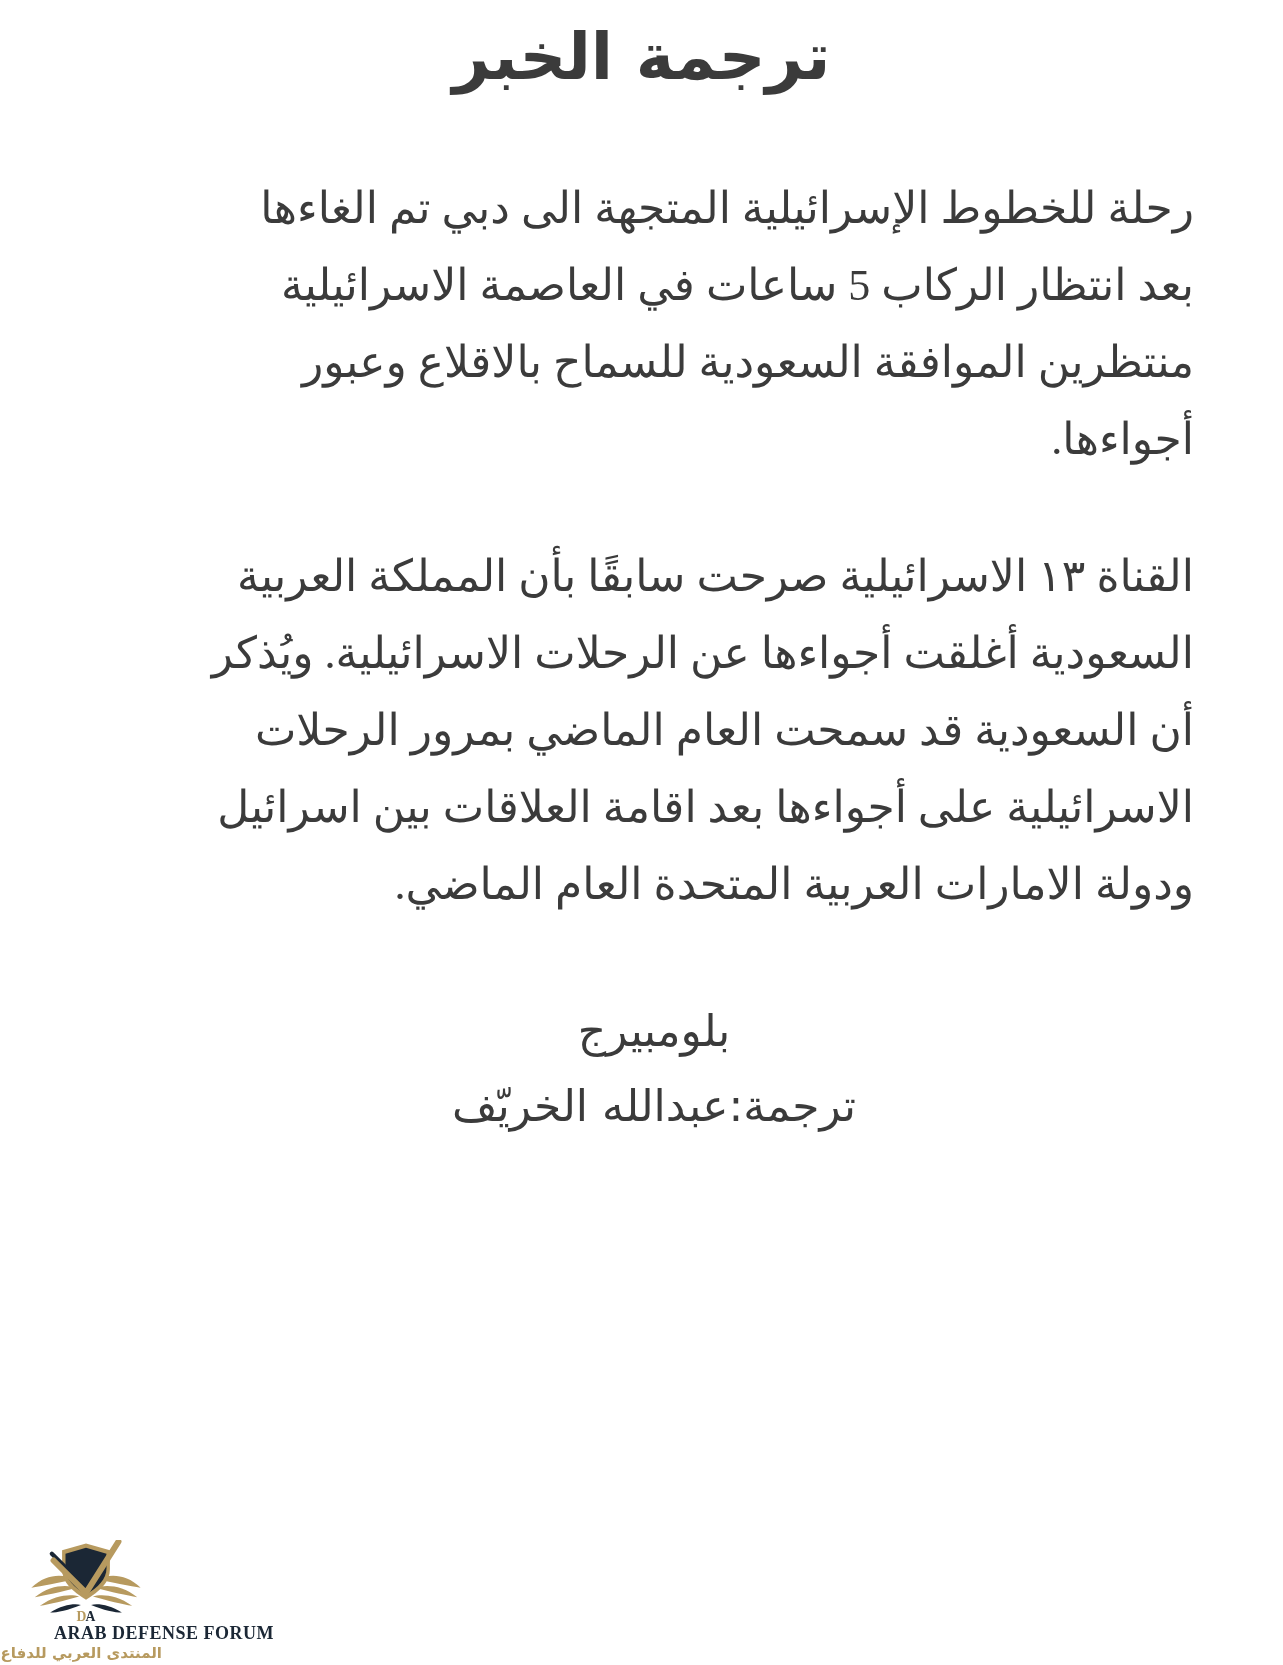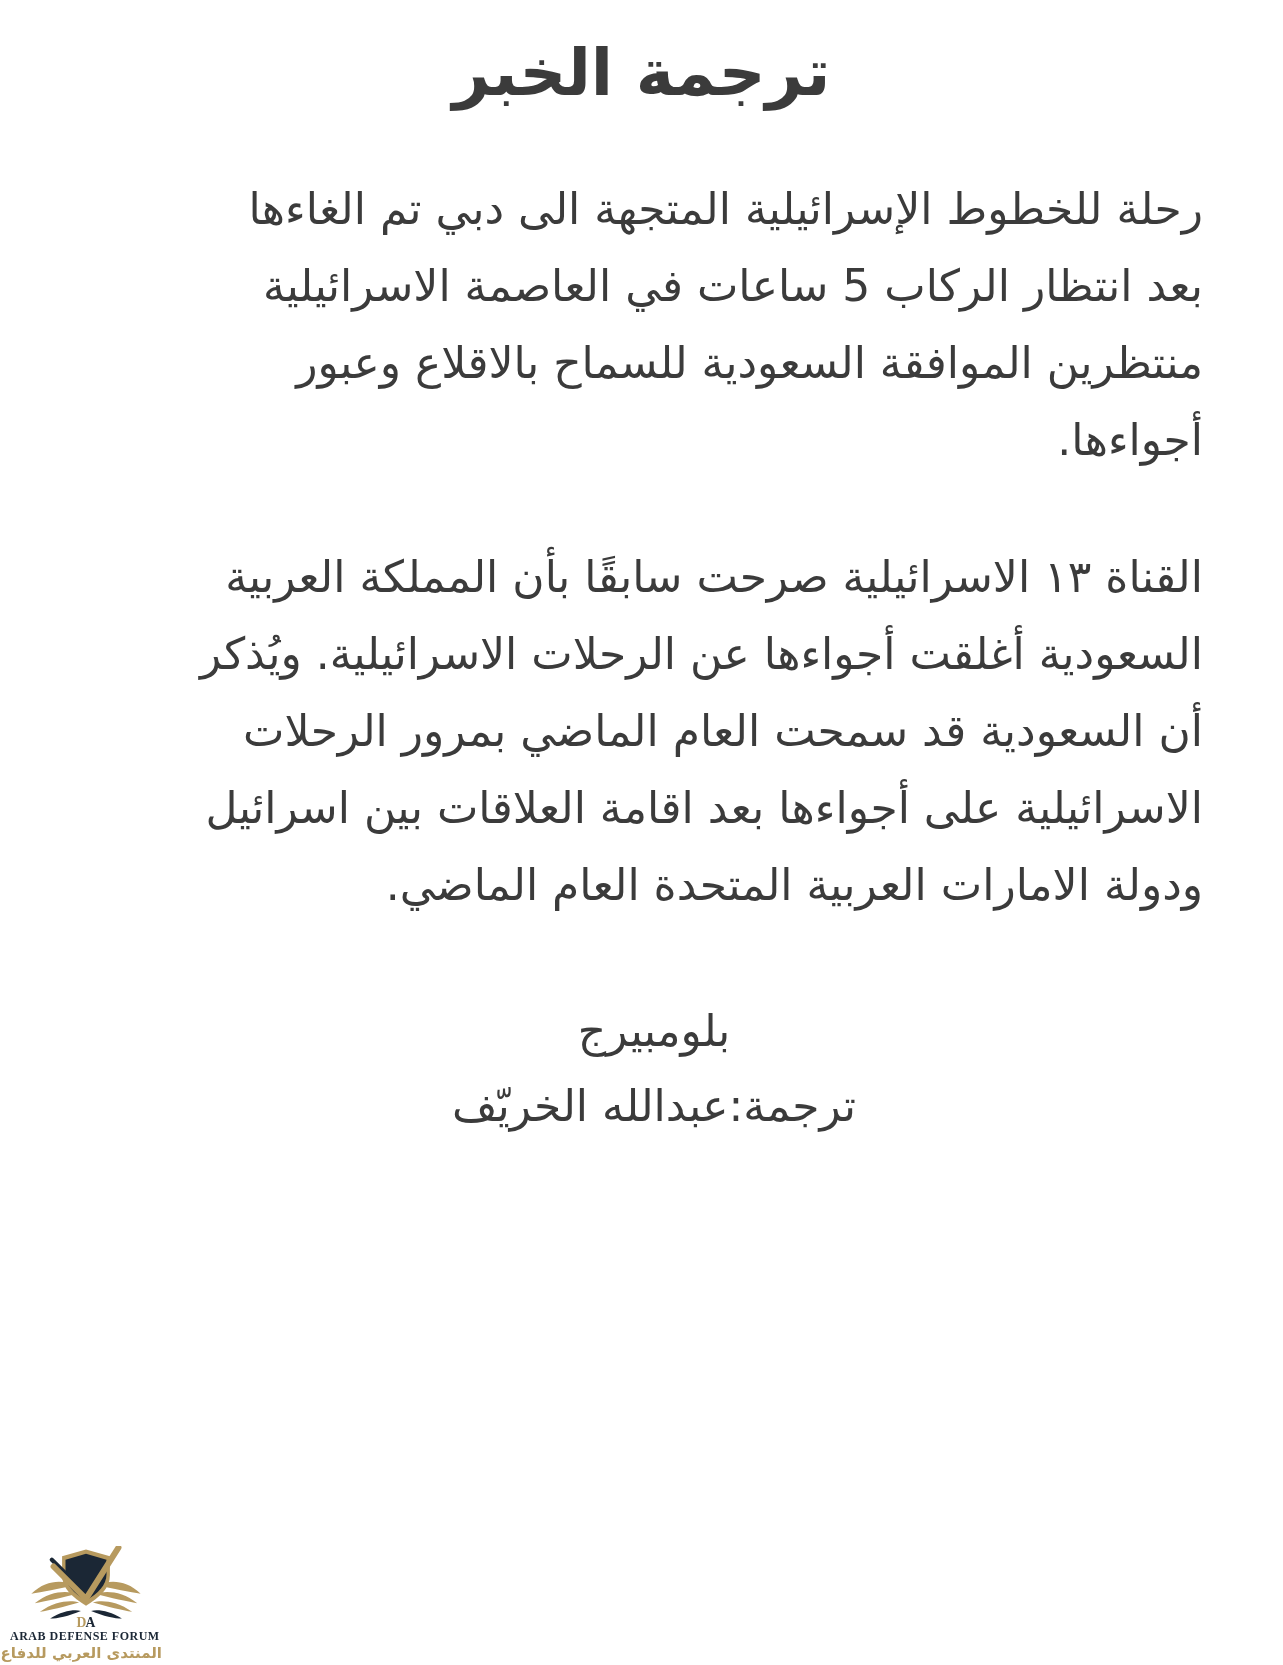--- a/index.html
+++ b/index.html
@@ -19,43 +19,44 @@
   }
   .page{
     position:relative;
     width:1283px;height:1665px;
     overflow:hidden;
     background:var(--bg);
   }
   .title{
     position:absolute;
     top:2px;left:0;right:0;
-    margin:16px;
+    margin:0;
     text-align:center;
     direction:rtl;
     font-size:65px;
     font-weight:bold;
     line-height:110px;
     color:var(--text);
     letter-spacing:0;
   }
   .content{
     position:absolute;
     top:170px;
     right:75px;
     left:100px;
     direction:rtl;
     text-align:right;
     font-size:44px;
     line-height:77px;
     color:var(--text);
   }
   .para{
-    margin:0 5px 60px 0;
+    margin:0 14px 60px 0;
     white-space:pre-line;
+    font-family:Liberation Serif, serif;
   }
   .u{
     border-bottom:3px solid var(--underline);
     padding-bottom:6px;
   }
   .attribution{
     margin-top:70px;
     font-weight:normal;
     line-height:75px;
     text-align:center;
@@ -68,25 +69,26 @@
     left:10px;
     bottom:4px;
     width:152px;
     text-align:left;
     line-height:1;
   }
   .logo svg{display:block;margin:0 auto;}
   .logo .en{
     font-family:"Liberation Serif", serif;
     font-weight:bold;
-    font-size:12px;
+    font-size:18px;
     letter-spacing:.5px;
     color:var(--navy);
     margin-top:2px;
     white-space:nowrap;
+    margin-left:44px;
   }
   .logo .ar{
     direction:rtl;
     font-size:15px;
     font-weight:bold;
     color:var(--gold);
     margin-top:4px;
     white-space:nowrap;
   }
   .g{fill:var(--gold);}

